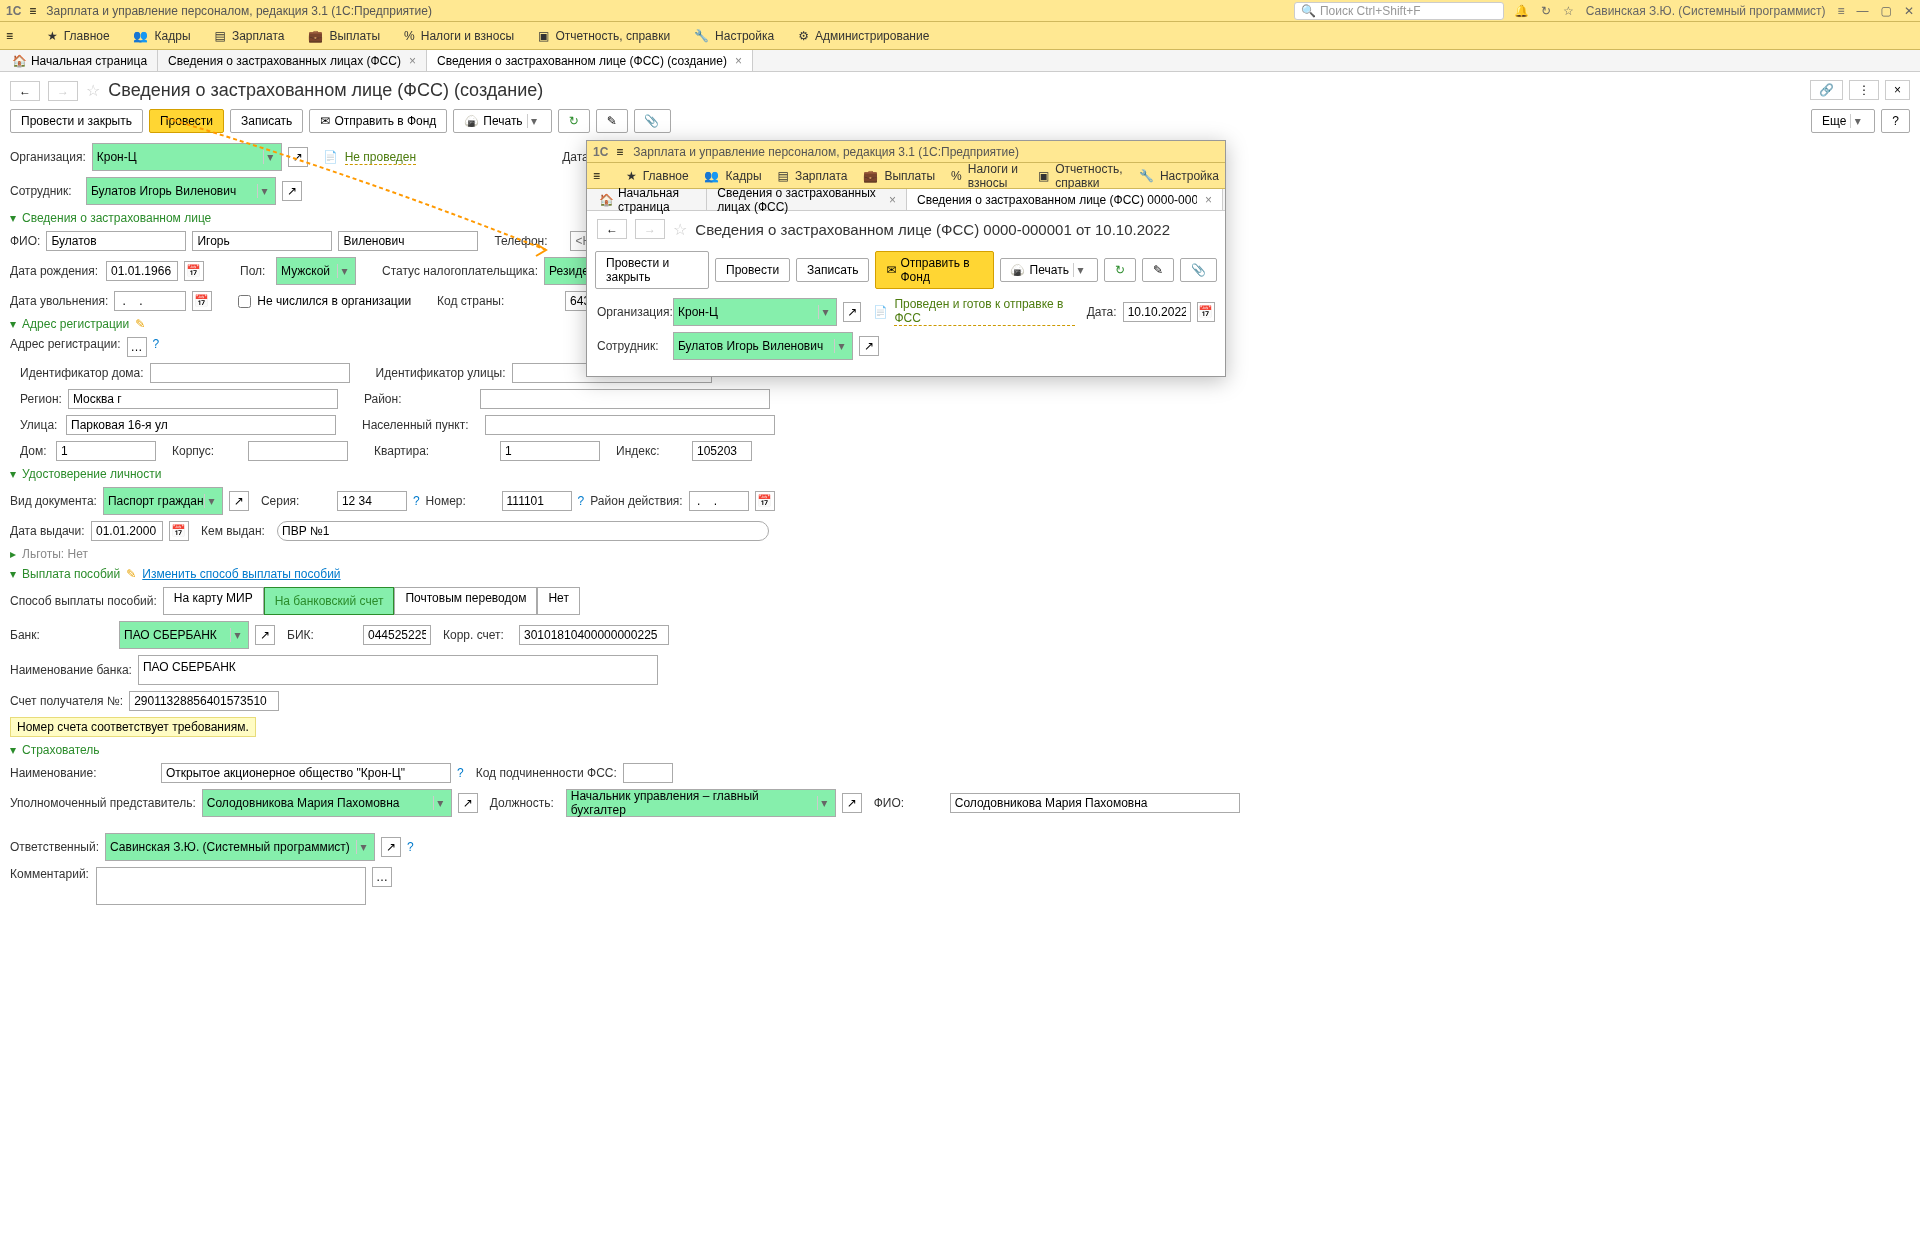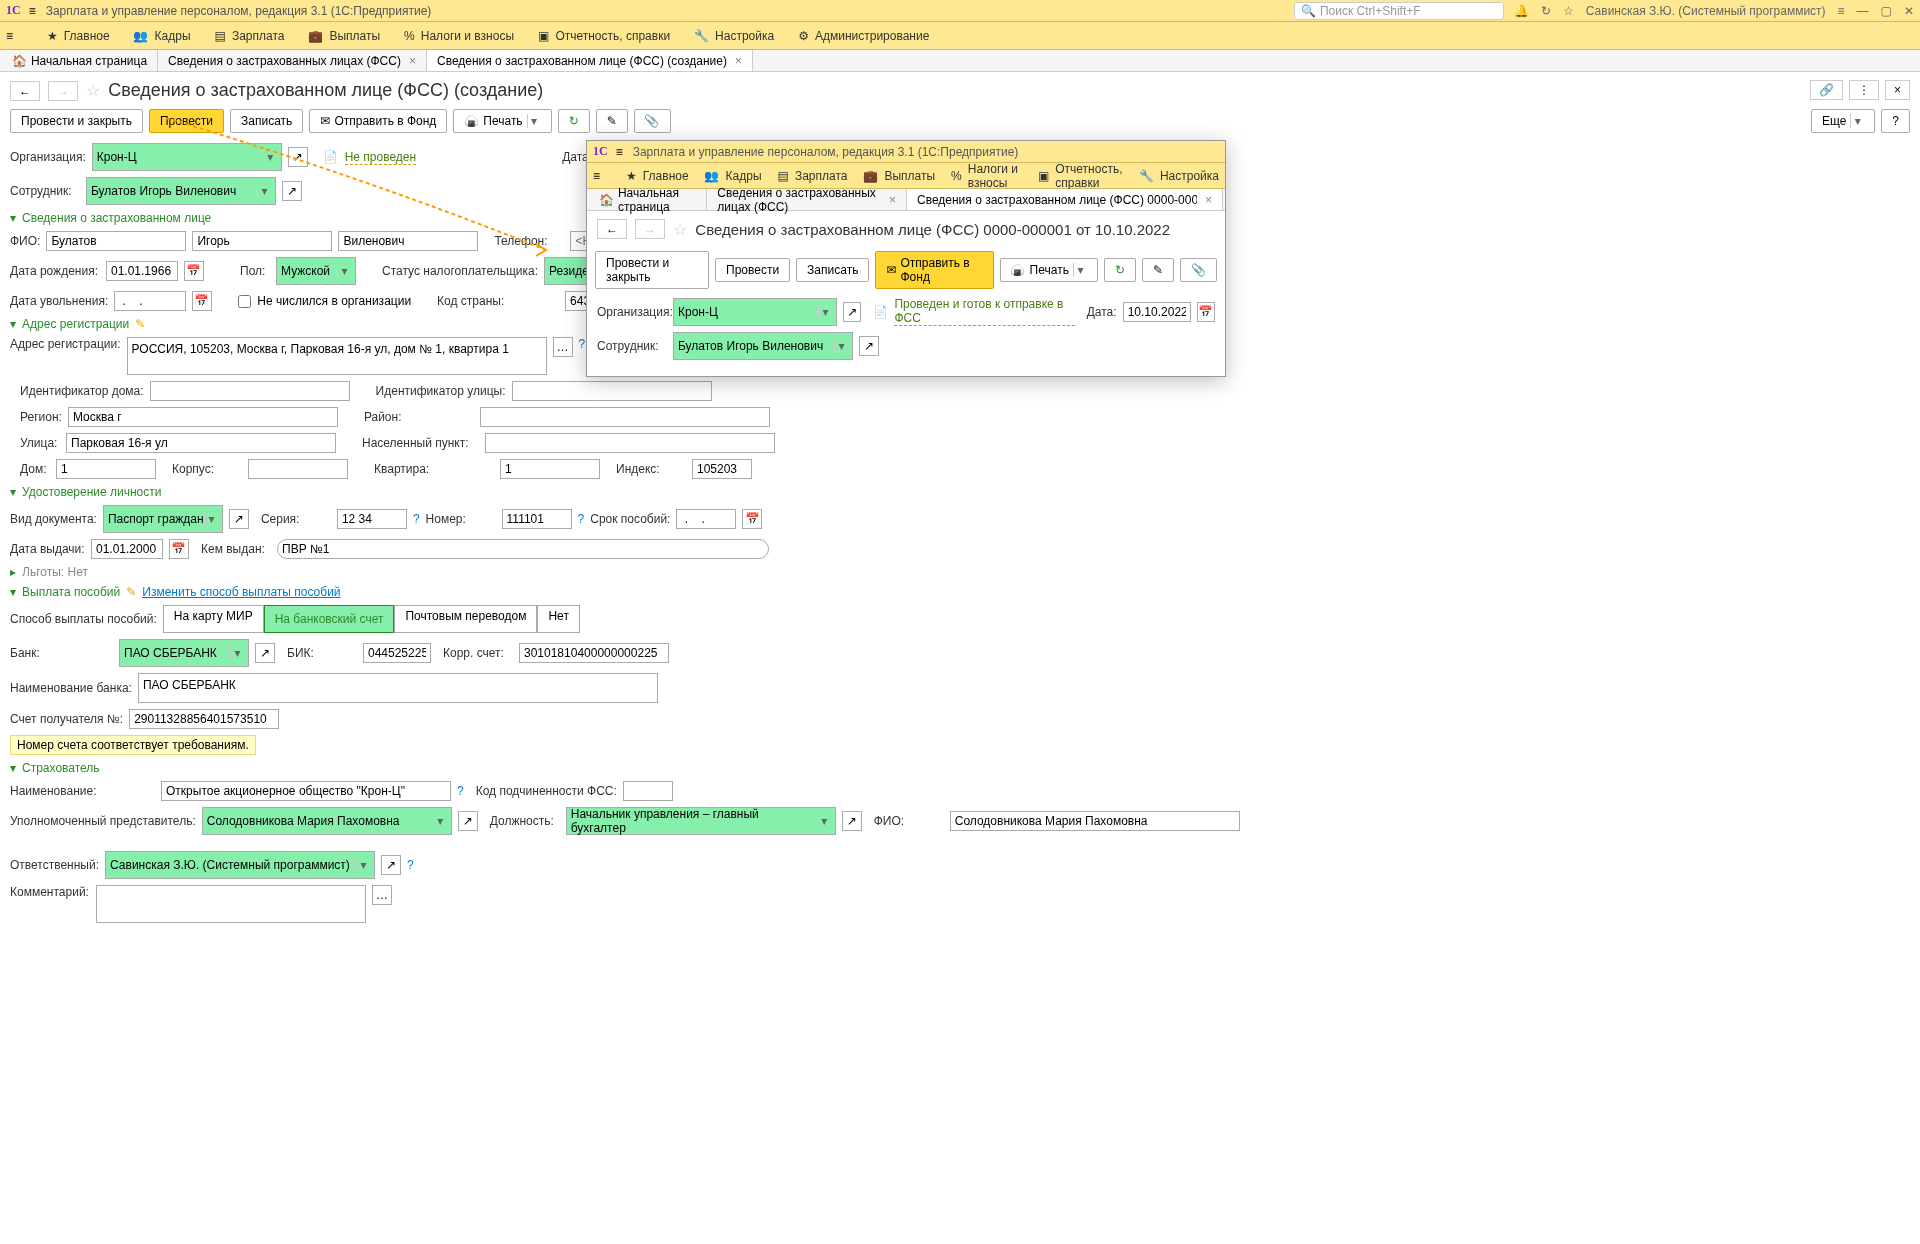--- a/index.html
+++ b/index.html
@@ -1,20 +1,20 @@
 <!DOCTYPE html>
 <html><head>
 <meta charset="utf-8">
 <style>
 * { box-sizing: border-box; margin: 0; padding: 0; font-family: Arial, sans-serif; font-size: 12px; }
 body { background: #fff; position: relative; width: 1920px; height: 1244px; }
 
 
 .titlebar { background: #ffe892; height: 22px; display: flex; align-items: center; padding: 0 6px; border-bottom: 1px solid #d0b85c; }
-.logo { color: #6d28d9; font-weight: bold; margin-right: 8px; font-family: Liberation Serif, serif; }
+.logo { color: #737373; font-weight: bold; margin-right: 8px; }
 .burger { margin-right: 10px; cursor: pointer; }
 .ttl { color: #555; }
 .search { margin-left: auto; background: #fff; border: 1px solid #ccc; border-radius: 3px; padding: 1px 6px; display: flex; align-items: center; width: 210px; color: #999; }
 .titleicons { display: flex; gap: 12px; margin-left: 10px; align-items: center; }
 .titleicons span { cursor: pointer; color: #666; }
 
 
 .mainmenu { background: #ffe892; height: 28px; display: flex; align-items: center; padding: 0 6px; gap: 24px; border-bottom: 1px solid #d0b85c; }
 .mainmenu .mi { display: flex; align-items: center; gap: 6px; cursor: pointer; color: #333; }
 
@@ -246,21 +246,20 @@
 </div>
 
 <div class="section">
   <span class="tog">▾</span>
   <span>Адрес регистрации</span>
   <span style="color:#e8a200">✎</span>
 </div>
 
 <div class="row" style="align-items:flex-start">
   <span class="lbl" style="min-width:100px">Адрес регистрации:</span>
-  <div class="multiline"><span>РОССИЯ, 105203, Москва г, Парковая 16-я ул, дом № 1, квартира 1</span></div>
   <span class="openbtn">…</span>
   <span class="qmark">?</span>
 </div>
 
 <div class="row">
   <span class="lbl" style="min-width:110px;margin-left:10px">Идентификатор дома:</span>
   <input class="inp" style="width: 200px;">
   <span class="lbl" style="margin-left:20px;min-width:110px">Идентификатор улицы:</span>
   <input class="inp" style="width: 200px;">
 </div>
@@ -301,21 +300,21 @@
         <span style="flex:1;overflow:hidden;white-space:nowrap">Паспорт гражданина РФ</span>
         <span class="drop">▾</span>
       </span>
   <span class="openbtn">↗</span>
   <span class="lbl" style="margin-left:6px">Серия:</span>
   <input class="inp" style="width: 70px;" value="12 34">
   <span class="qmark">?</span>
   <span class="lbl">Номер:</span>
   <input class="inp" style="width: 70px;" value="111101">
   <span class="qmark">?</span>
-  <span class="lbl">Срок пособий:</span>
+  <span class="lbl">Район действия:</span>
   <input class="inp" style="width: 60px;" value=" .    .">
   <span class="openbtn">📅</span>
 </div>
 
 <div class="row">
   <span class="lbl" style="min-width:75px">Дата выдачи:</span>
   <input class="inp" style="width: 72px;" value="01.01.2000">
   <span class="openbtn">📅</span>
   <span class="lbl" style="margin-left:6px">Кем выдан:</span>
   <input class="inp" style="width: 492px; border-radius: 10px;" value="ПВР №1">

